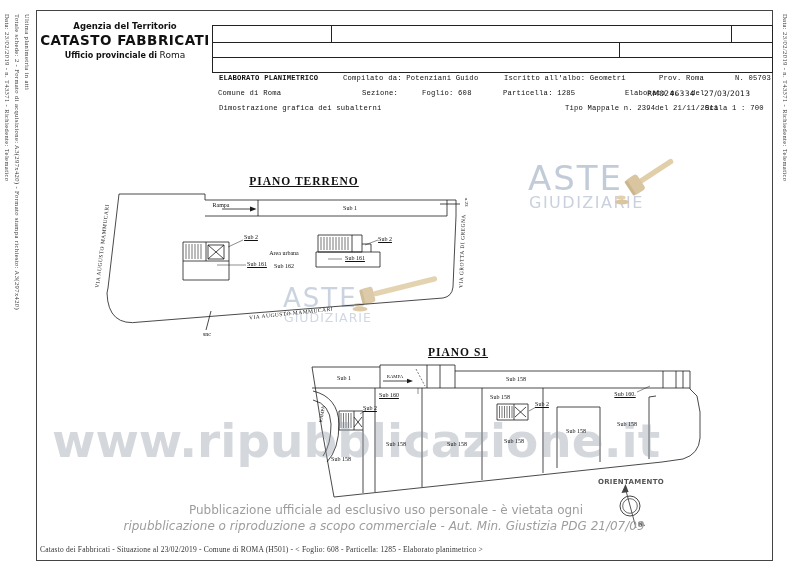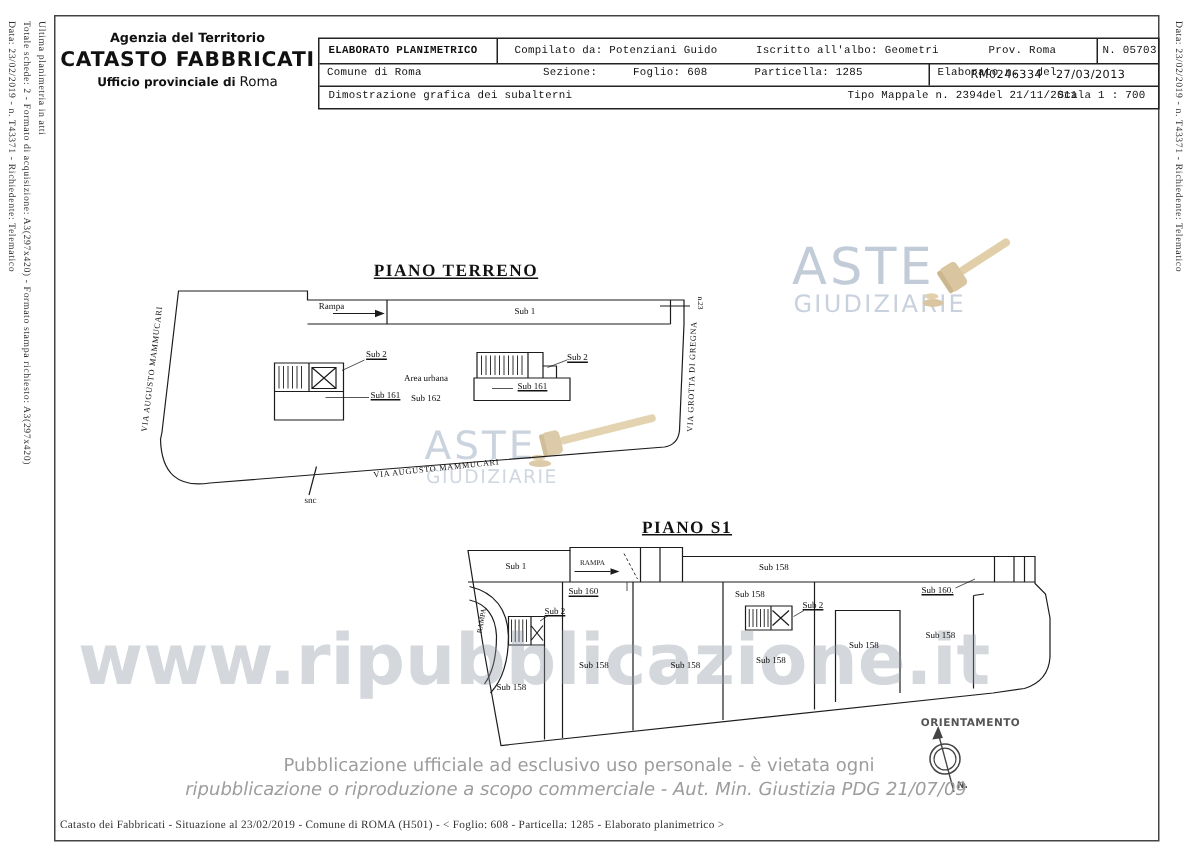--- a/index.html
+++ b/index.html
@@ -12,38 +12,38 @@
   .vtext{position:absolute;writing-mode:vertical-rl;font:6.5px "Liberation Serif",serif;
          color:#333;letter-spacing:.4px;white-space:nowrap;z-index:5;}
   
   .ag{position:absolute;z-index:5;text-align:left;transform:translateX(-50%);
       font-family:"DejaVu Sans",sans-serif;color:#111;white-space:nowrap;}
   
   .dtable{position:absolute;left:212px;top:25px;width:559px;height:46px;
           border:1px solid #222;z-index:5;background:transparent;}
   .tline{position:absolute;background:#222;}
   .tcell{position:absolute;font:7.2px "Liberation Mono",monospace;color:#111;
-         white-space:nowrap;letter-spacing:.2px;}
+         white-space:nowrap;letter-spacing:.2px;margin-top:44px;}
   .tval{font:7.5px "DejaVu Sans",sans-serif;letter-spacing:.3px;}
   
   .plbl{position:absolute;font:6px "Liberation Serif",serif;color:#111;
         white-space:nowrap;transform:translate(-50%,-50%);z-index:6;}
   .u{text-decoration:underline;}
   .ptitle{position:absolute;font:bold 11.5px "Liberation Serif",serif;letter-spacing:1px;
           color:#111;text-decoration:underline;transform:translateX(-50%);z-index:6;white-space:nowrap;}
   
   .wm-url{position:absolute;left:52px;top:413px;z-index:4;
           font:bold 47px "DejaVu Sans",sans-serif;letter-spacing:0px;
           color:rgba(143,150,163,.38);white-space:nowrap;}
   .wm-aste{font-family:"DejaVu Sans",sans-serif;color:#c2ccd9;position:absolute;z-index:2;white-space:nowrap;letter-spacing:2px;}
   
   .disc{position:absolute;transform:translateX(-50%);z-index:7;white-space:nowrap;
         font:12px "DejaVu Sans",sans-serif;color:#9d9d9d;text-align:center;}
   .orient-lbl{position:absolute;font:bold 7px "DejaVu Sans",sans-serif;color:#555;
-              transform:translateX(-50%);z-index:6;letter-spacing:.3px;white-space:nowrap;margin-left:16px;}
+              transform:translateX(-50%);z-index:6;letter-spacing:.3px;white-space:nowrap;}
   .north{position:absolute;font:bold 6px "DejaVu Sans",sans-serif;color:#444;z-index:6;}
   .footer{position:absolute;left:40px;top:545px;font:7.5px "Liberation Serif",serif;
           color:#333;z-index:6;white-space:nowrap;letter-spacing:.2px;}
   svg.lines{position:absolute;left:0;top:0;z-index:3;}
 </style>
 </head>
 <body>
 
 <div class="frame"></div>
 

